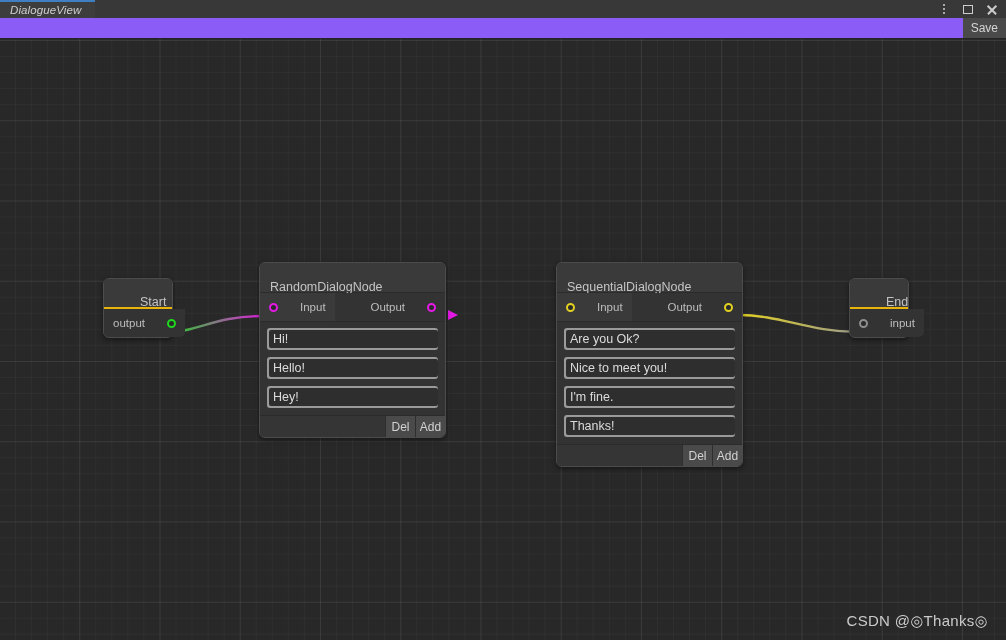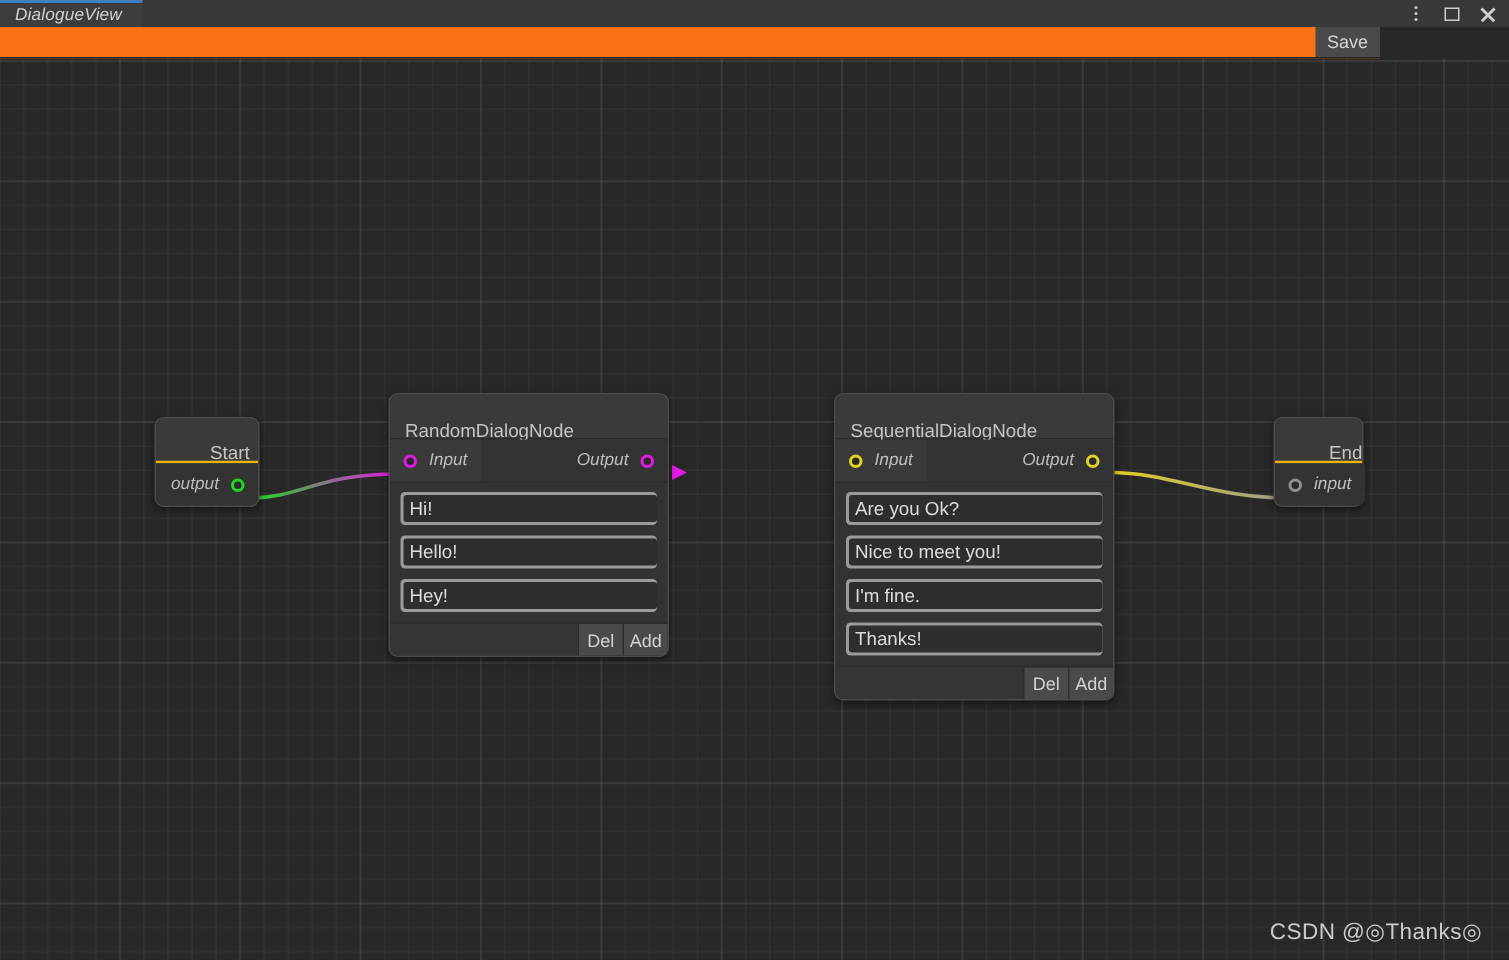--- a/index.html
+++ b/index.html
@@ -70,22 +70,22 @@
     content: ""; position: absolute; left: 0; top: 5px;
     width: 12px; height: 1.6px; background: #cdcdcd;
   }
   .xmark:before { transform: rotate(45deg); }
   .xmark:after  { transform: rotate(-45deg); }
 
   
   .toolbar {
     position: absolute;
     left: 0; top: 18px;
-    width: 920px; height: 21px;
-    background: #f97316;
+    width: 1006px; height: 21px;
+    background: #8b5cf6;
     z-index: 38;
     border-bottom: 1px solid #242424;
     box-sizing: border-box;
   }
   .save-btn {
     position: absolute;
     right: 0; top: 0;
     height: 20px;
     padding: 0 8px;
     display: flex; align-items: center;
@@ -150,24 +150,23 @@
   }
   .ports {
     display: flex;
     height: 28px;
     align-items: stretch;
     border-bottom: 1px solid #2b2b2b;
   }
   .port {
     display: flex;
     align-items: center;
-    gap: 8px;
+    gap: 22px;
     padding: 0 9px;
     box-sizing: border-box;
-    font-style: italic;
   }
   .port.in  { background: #3a3a3a; flex: 0 0 auto; }
   .port.out { background: #333333; flex: 1 1 auto; justify-content: flex-end; }
   .port-label {
     font-size: 11.5px;
     color: #bdbdbd;
     white-space: nowrap;
   }
   .dot {
     width: 9px; height: 9px;

